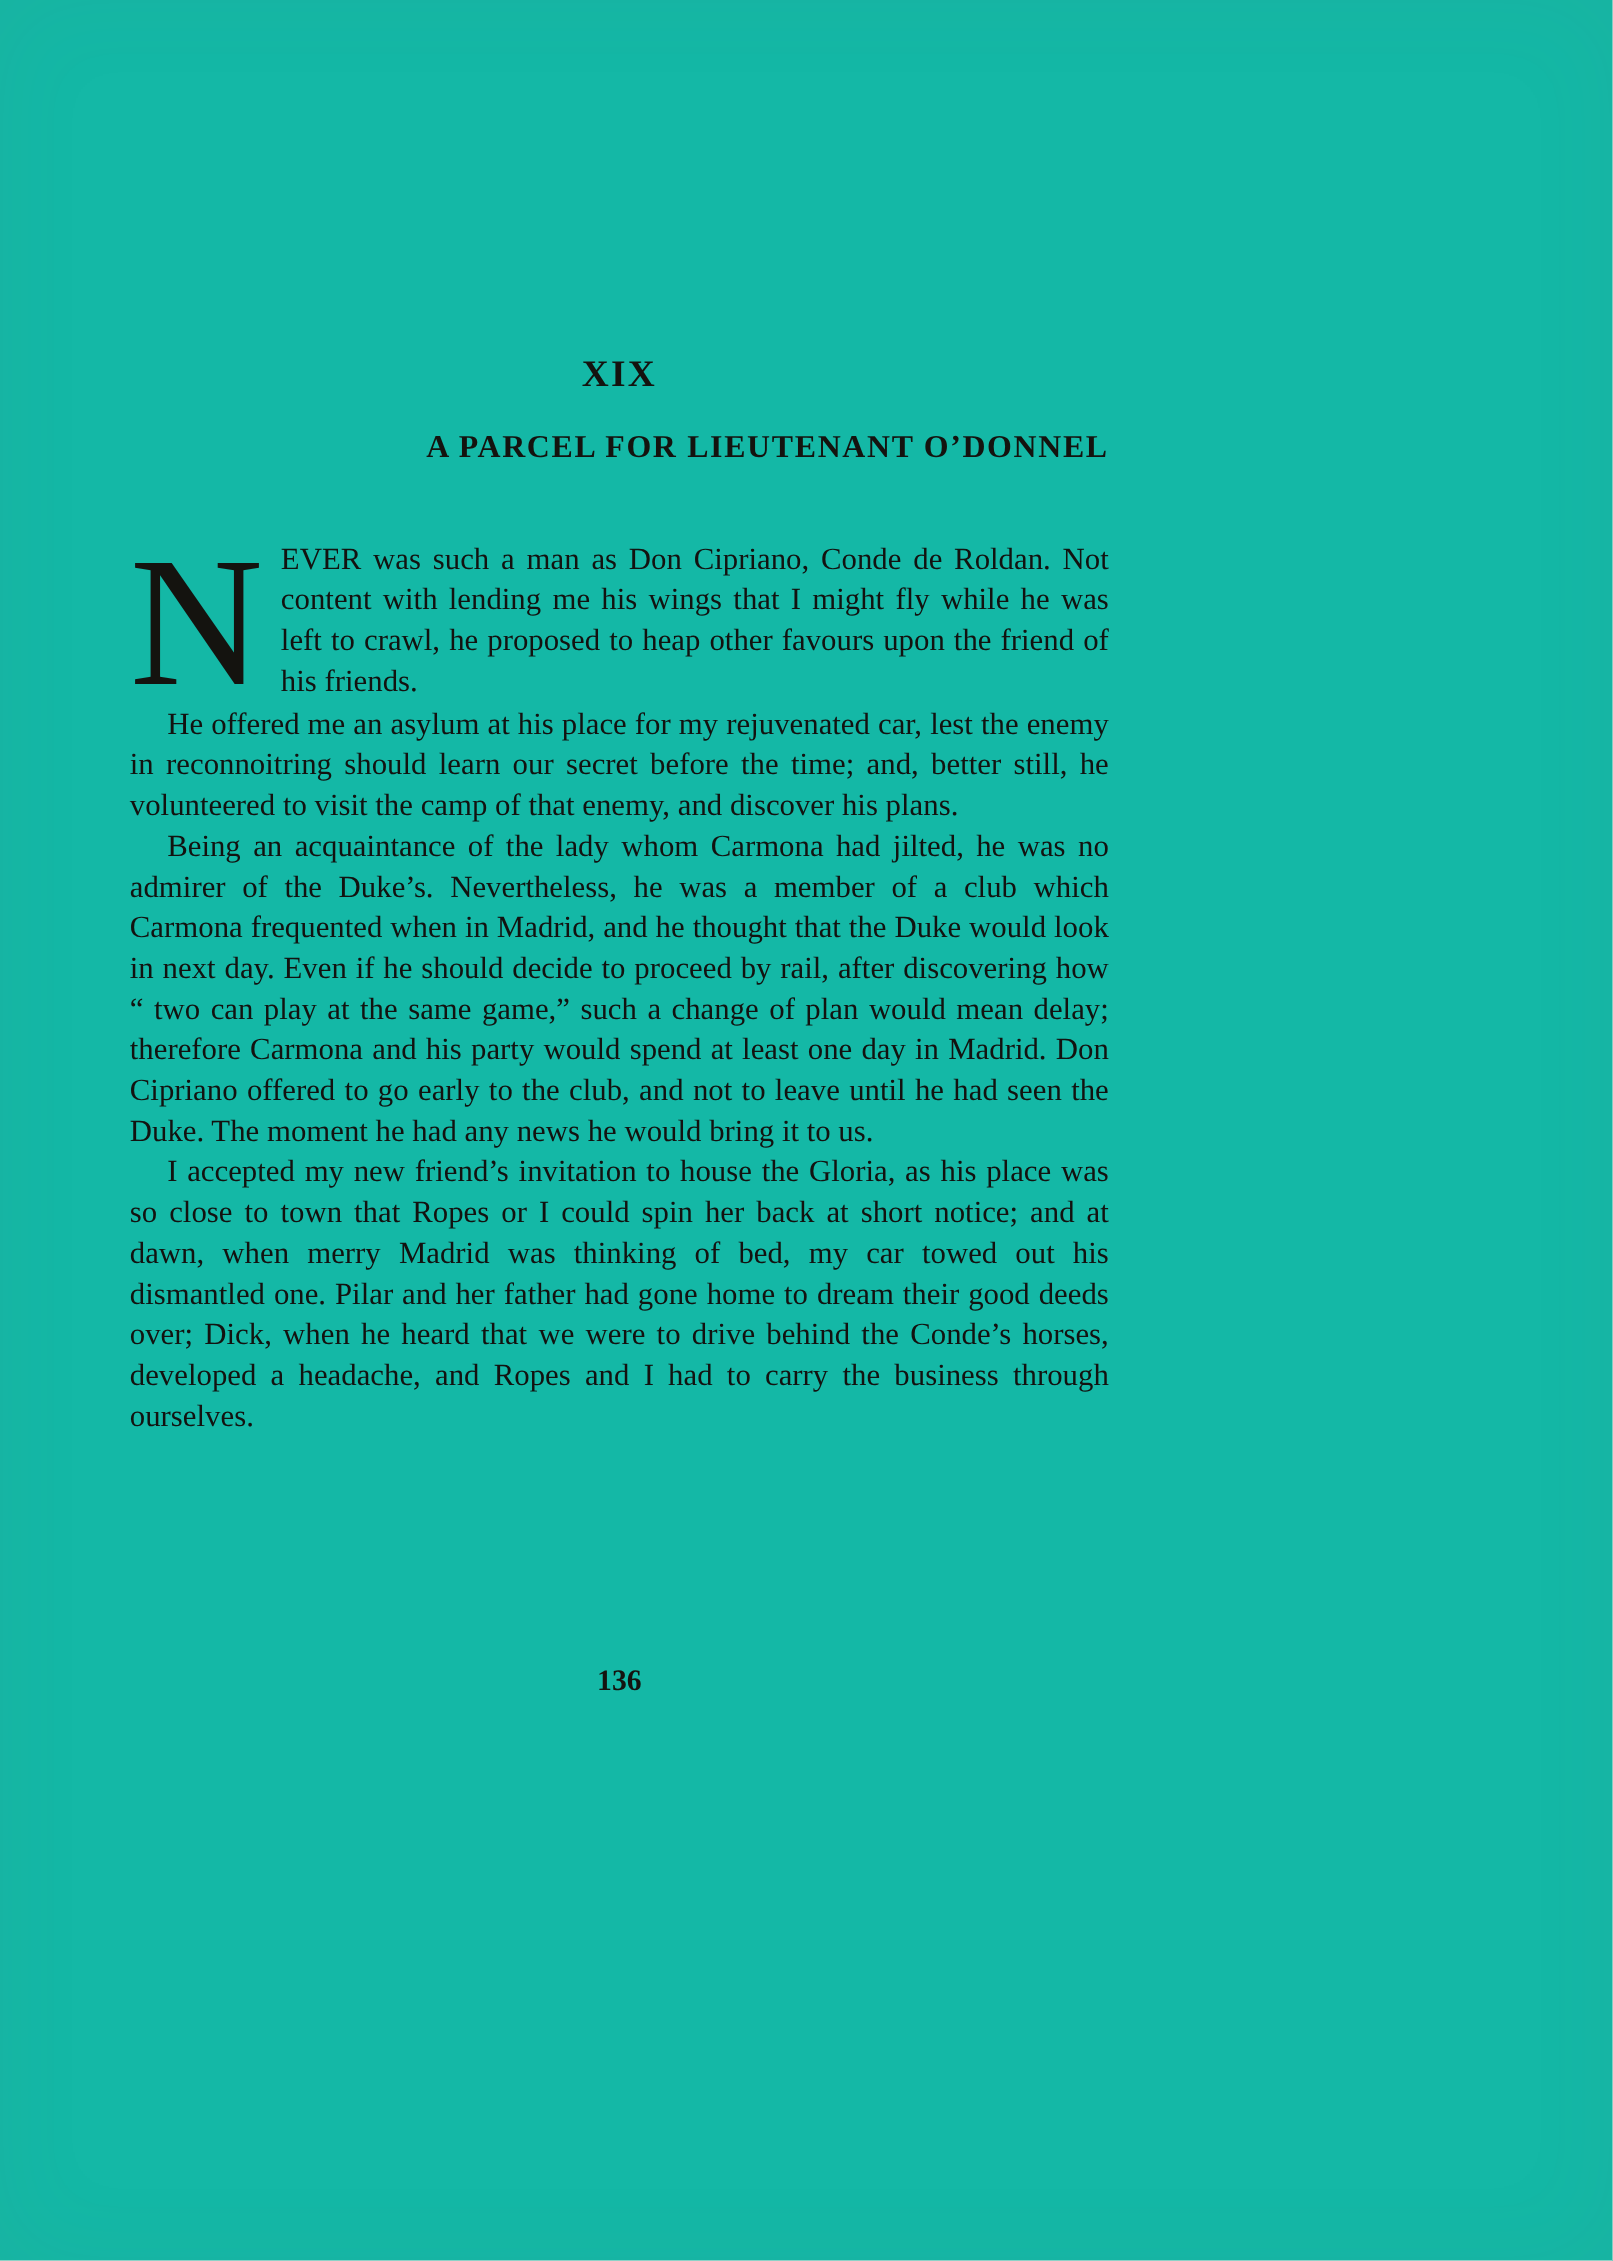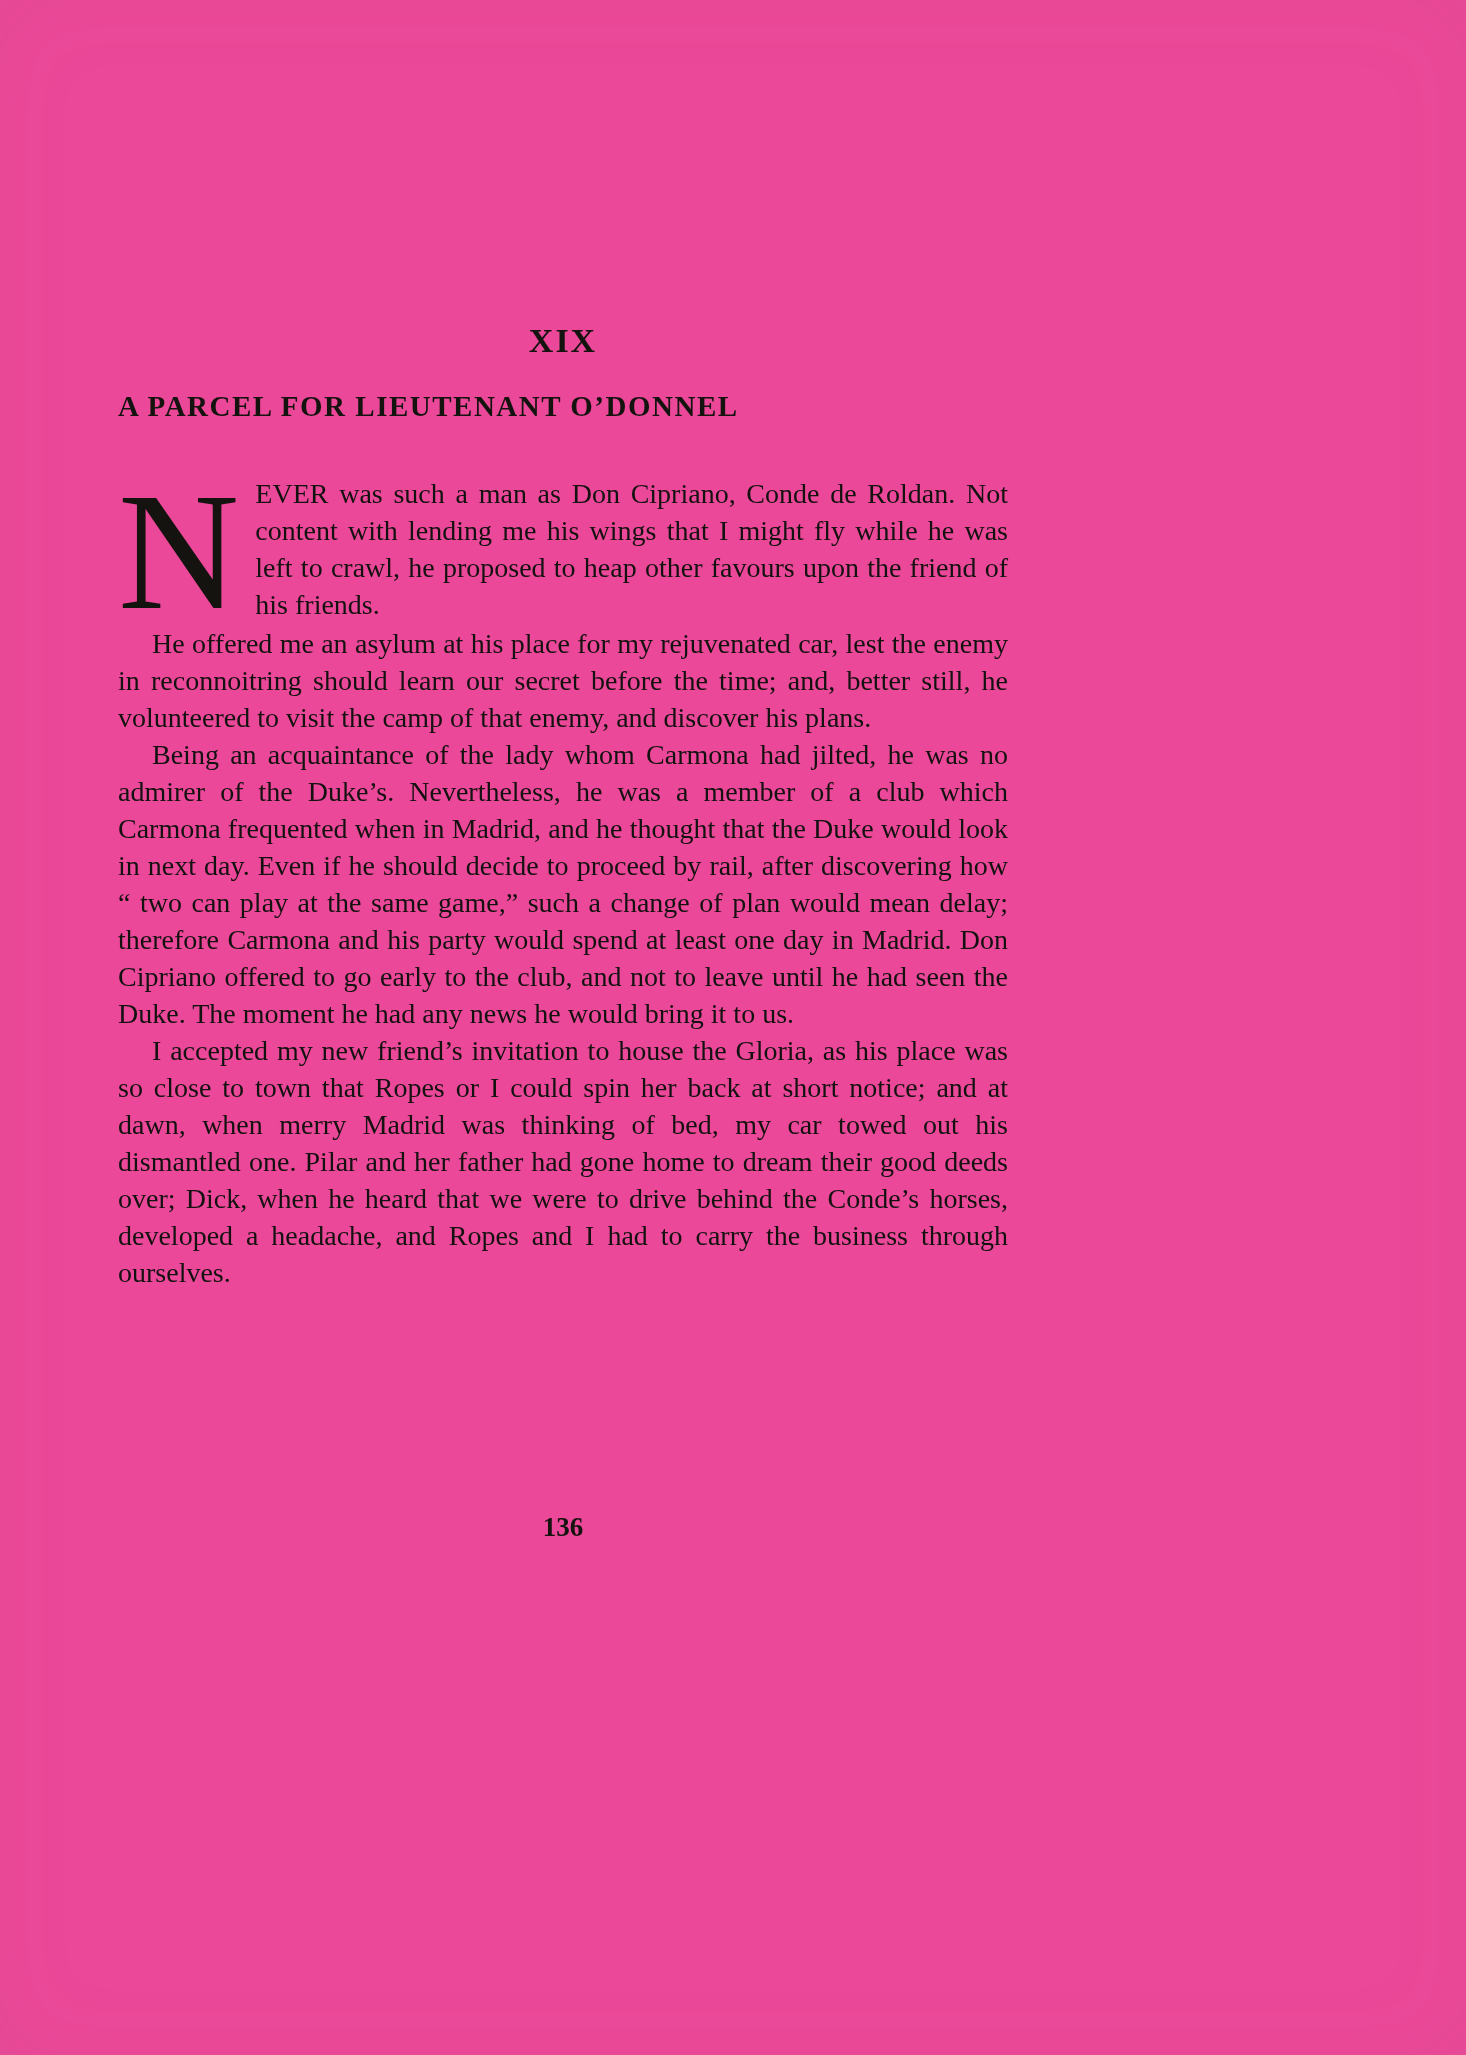--- a/index.html
+++ b/index.html
@@ -5,42 +5,42 @@
   html, body {
     margin: 0;
     padding: 0;
     background: #e9e7e2;
   }
   .page {
     position: relative;
     width: 1466px;
     height: 2055px;
     margin: 0 auto;
-    background: #ec4899;
+    background: #14b8a6;
     font-family: "Liberation Serif", "DejaVu Serif", serif;
     color: #161513;
     overflow: hidden;
   }
   .text-block {
     position: absolute;
     left: 118px;
     top: 322px;
     width: 890px;
   }
   .chapter-number {
     margin: 0 0 30px 0;
     text-align: center;
     font-size: 34px;
     font-weight: 700;
     letter-spacing: 2px;
     color: #14130f;
   }
   .chapter-title {
-    margin: 0 0 52px 0;
-    text-align: left;
+    margin: 0 0 67px 0;
+    text-align: right;
     font-size: 29px;
     font-weight: 700;
     letter-spacing: 1.5px;
     color: #14130f;
     white-space: nowrap;
   }
   .para {
     margin: 0;
     font-size: 28px;
     line-height: 37px;

